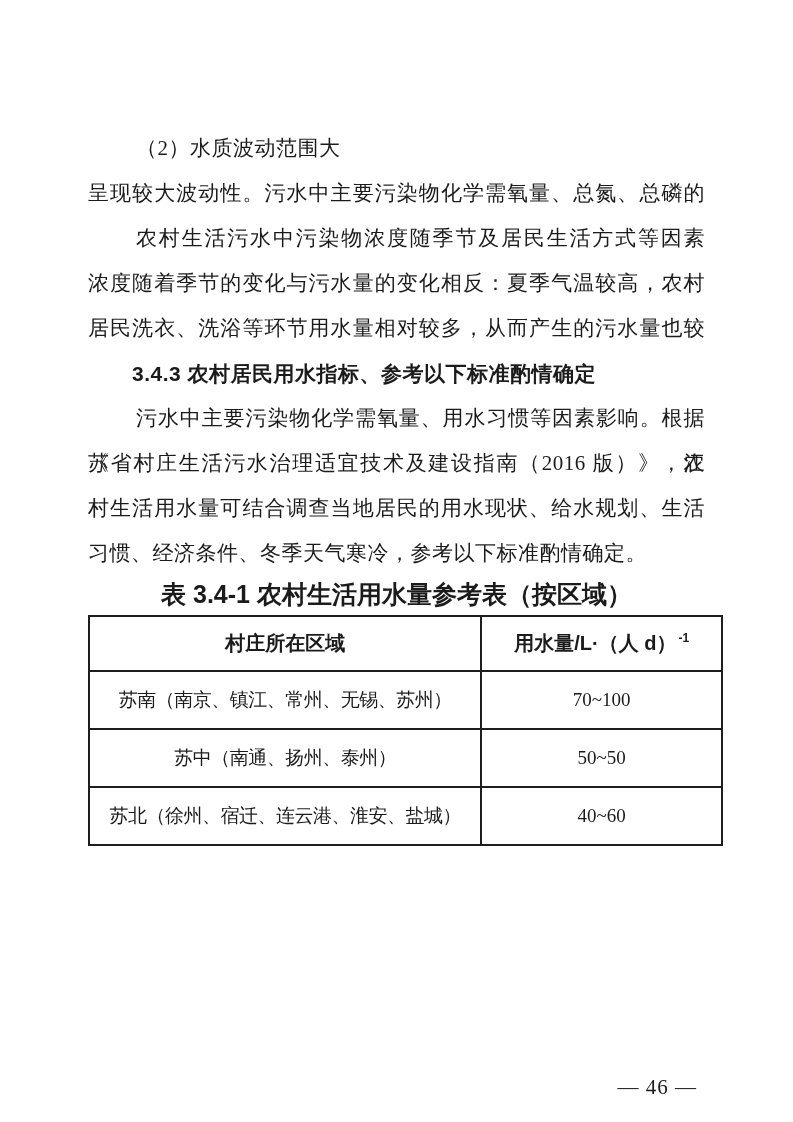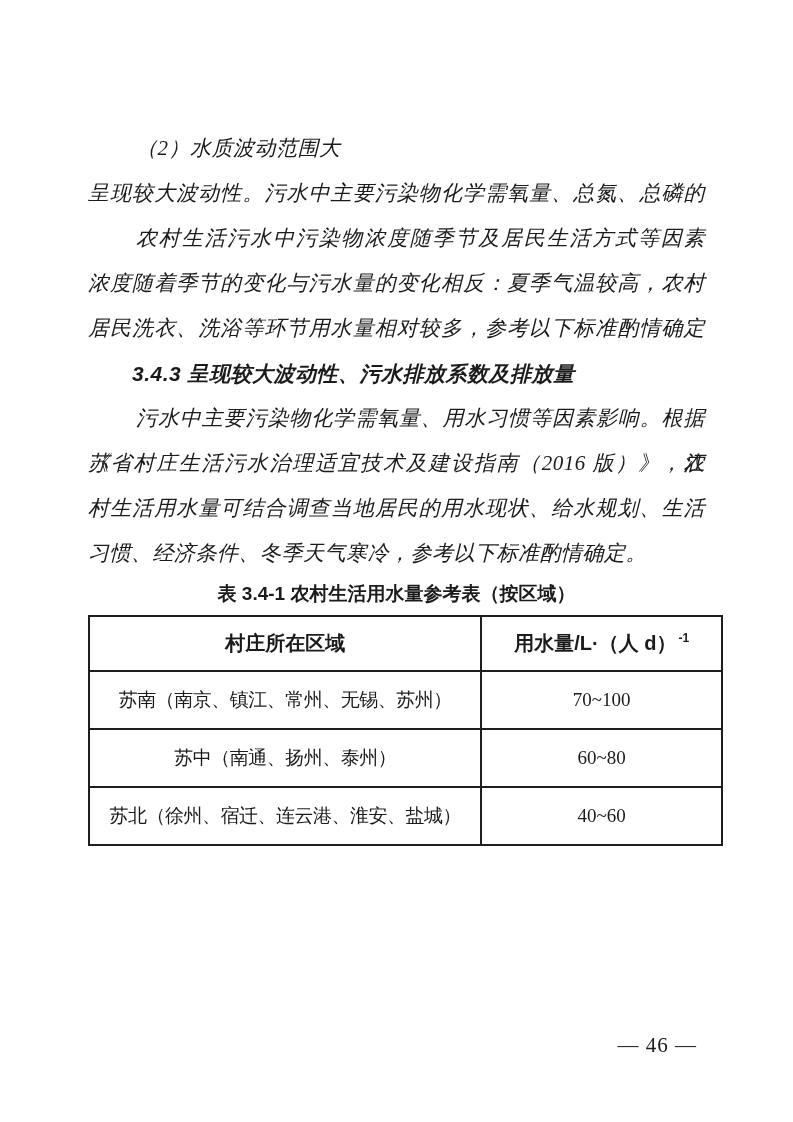--- a/index.html
+++ b/index.html
@@ -16,41 +16,40 @@
     left: 88px;
     top: 126px;
     width: 617px;
   }
   .line {
     font-size: 21px;
     line-height: 45px;
     height: 45px;
     letter-spacing: 0.5px;
     white-space: nowrap;
-    font-style: italic;
   }
   .just {
     white-space: normal;
     text-align: justify;
     text-align-last: justify;
   }
   .indent { text-indent: 48px; }
   .heading {
     font-family: "Liberation Sans", "DejaVu Sans", sans-serif;
     font-weight: bold;
     font-size: 21px;
     text-indent: 44px;
     letter-spacing: 0.5px;
   }
   .table-caption {
     margin-top: 4px;
     text-align: center;
     font-family: "Liberation Sans", "DejaVu Sans", sans-serif;
     font-weight: bold;
-    font-size: 19px;
+    font-size: 25px;
     line-height: 28px;
   }
   table.usage-table {
     width: 635px;
     margin: 7px auto 0 auto;
     border-collapse: collapse;
     table-layout: fixed;
   }
   table.usage-table th, table.usage-table td {
     border: 2px solid #1e1e1e;
@@ -75,42 +74,42 @@
   td.region-cell { white-space: nowrap; letter-spacing: -0.5px; }
   td.usage-cell  { font-size: 20px; }
   sup.hdr-sup {
     font-size: 12px;
     vertical-align: super;
     line-height: 0;
     margin-left: 2px;
   }
   .page-number {
     position: absolute;
-    top: 1030px;
+    top: 1072px;
     right: 96px;
     font-size: 21px;
     line-height: 30px;
     letter-spacing: 1px;
   }
 </style>
 </head>
 <body>
 
 <div class="content">
 
   <div class="line indent">（2）水质波动范围大</div>
 
   <div>
     <div class="line just">呈现较大波动性。污水中主要污染物化学需氧量、总氮、总磷的</div>
     <div class="line indent just">农村生活污水中污染物浓度随季节及居民生活方式等因素</div>
     <div class="line just">浓度随着季节的变化与污水量的变化相反：夏季气温较高，农村</div>
-    <div class="line just">居民洗衣、洗浴等环节用水量相对较多，参考以下标准酌情确定</div>
+    <div class="line just">居民洗衣、洗浴等环节用水量相对较多，从而产生的污水量也较</div>
   </div>
 
-  <div class="line heading">3.4.3 呈现较大波动性、污水排放系数及排放量</div>
+  <div class="line heading">3.4.3 农村居民用水指标、参考以下标准酌情确定</div>
 
   <div>
     <div class="line indent just">污水中主要污染物化学需氧量、用水习惯等因素影响。根据《江</div>
     <div class="line just">苏省村庄生活污水治理适宜技术及建设指南（2016 版）》，农</div>
     <div class="line just">村生活用水量可结合调查当地居民的用水现状、给水规划、生活</div>
     <div class="line">习惯、经济条件、冬季天气寒冷，参考以下标准酌情确定。</div>
   </div>
 
   <div class="table-caption">表 3.4-1 农村生活用水量参考表（按区域）</div>
 
@@ -121,21 +120,21 @@
         <th class="col-usage"><span>用水量/L·（人 d）</span><sup class="hdr-sup">-1</sup></th>
       </tr>
     </thead>
     <tbody>
       <tr>
         <td class="region-cell">苏南（南京、镇江、常州、无锡、苏州）</td>
         <td class="usage-cell">70~100</td>
       </tr>
       <tr>
         <td class="region-cell">苏中（南通、扬州、泰州）</td>
-        <td class="usage-cell">60~80</td>
+        <td class="usage-cell">50~50</td>
       </tr>
       <tr>
         <td class="region-cell">苏北（徐州、宿迁、连云港、淮安、盐城）</td>
         <td class="usage-cell">40~60</td>
       </tr>
     </tbody>
   </table>
 
 </div>
 

